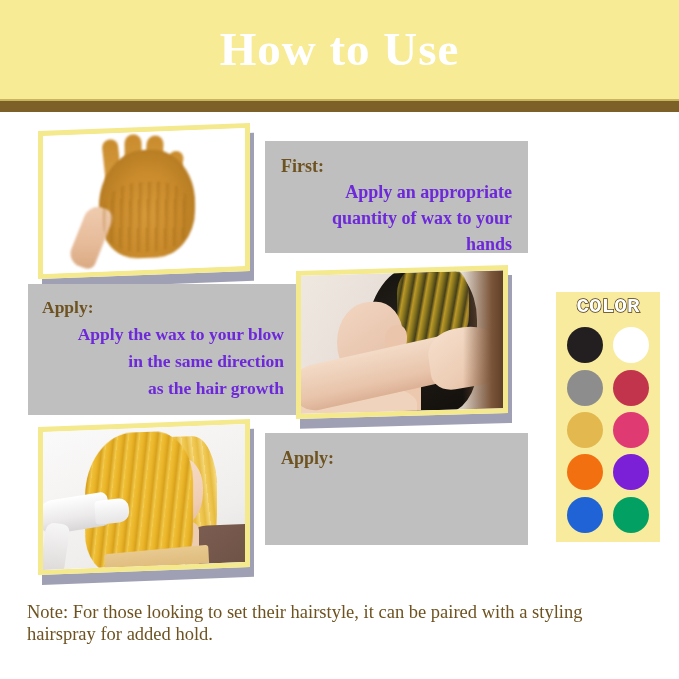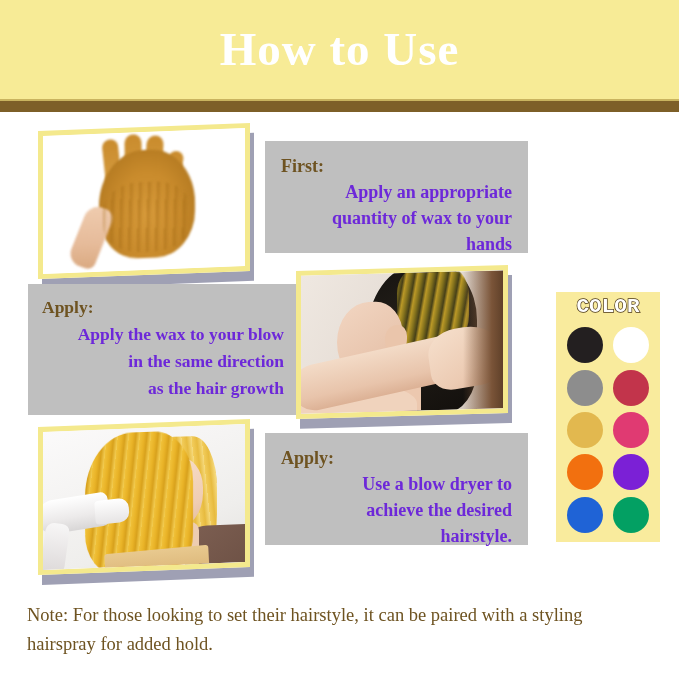--- a/index.html
+++ b/index.html
@@ -344,21 +344,21 @@
     border-radius: 50%;
   }
 
   
   #note {
     position: absolute;
     left: 27px; top: 601px;
     width: 620px;
     color: #6e5321;
     font-size: 18.5px;
-    line-height: 29px;
+    line-height: 22px;
     font-family: "Liberation Serif", "DejaVu Serif", serif;
   }
 </style>
 </head>
 <body>
 
 <div class="page">
 
   <div class="header-band" style="background: rgb(247, 235, 150);"></div>
   <div class="header-title" style="color: rgb(255, 255, 255);">How to Use</div>
@@ -428,23 +428,20 @@
         <div class="dry-board"></div>
         <div class="dryer-body"></div>
         <div class="dryer-nozzle"></div>
         <div class="dryer-handle"></div>
       </div>
     </div>
   </div>
 
   <div class="step-panel" id="panel-last" style="background: rgb(191, 191, 191);">
     <div class="step-label">Apply:</div>
-    <div class="step-body">Use a blow dryer to
-achieve the desired
-hairstyle.</div>
   </div>
 
   <div id="color-panel" style="background: rgb(249, 235, 157);">
     <div class="color-title">COLOR</div>
     <div class="swatch-grid" id="swatch-grid">
         <div class="swatch" style="background: rgb(35, 31, 32);"></div>
         <div class="swatch" style="background: rgb(255, 255, 255);"></div>
         <div class="swatch" style="background: rgb(141, 141, 141);"></div>
         <div class="swatch" style="background: rgb(194, 52, 75);"></div>
         <div class="swatch" style="background: rgb(226, 184, 79);"></div>

